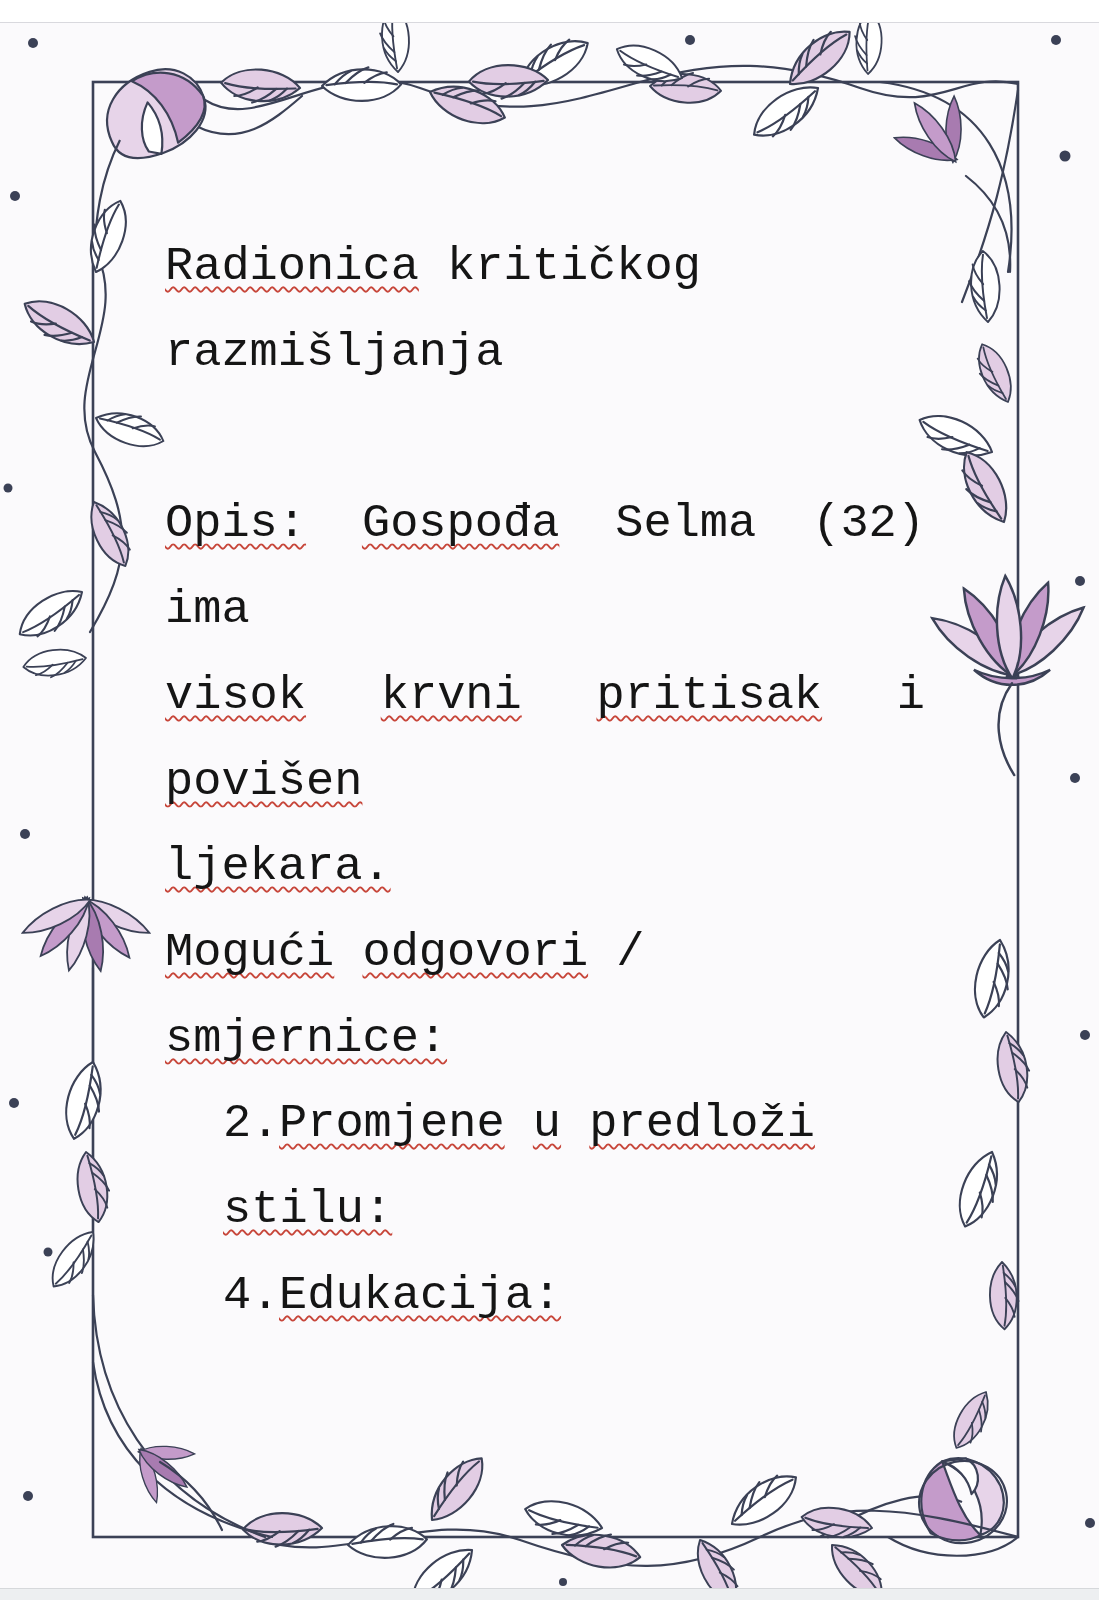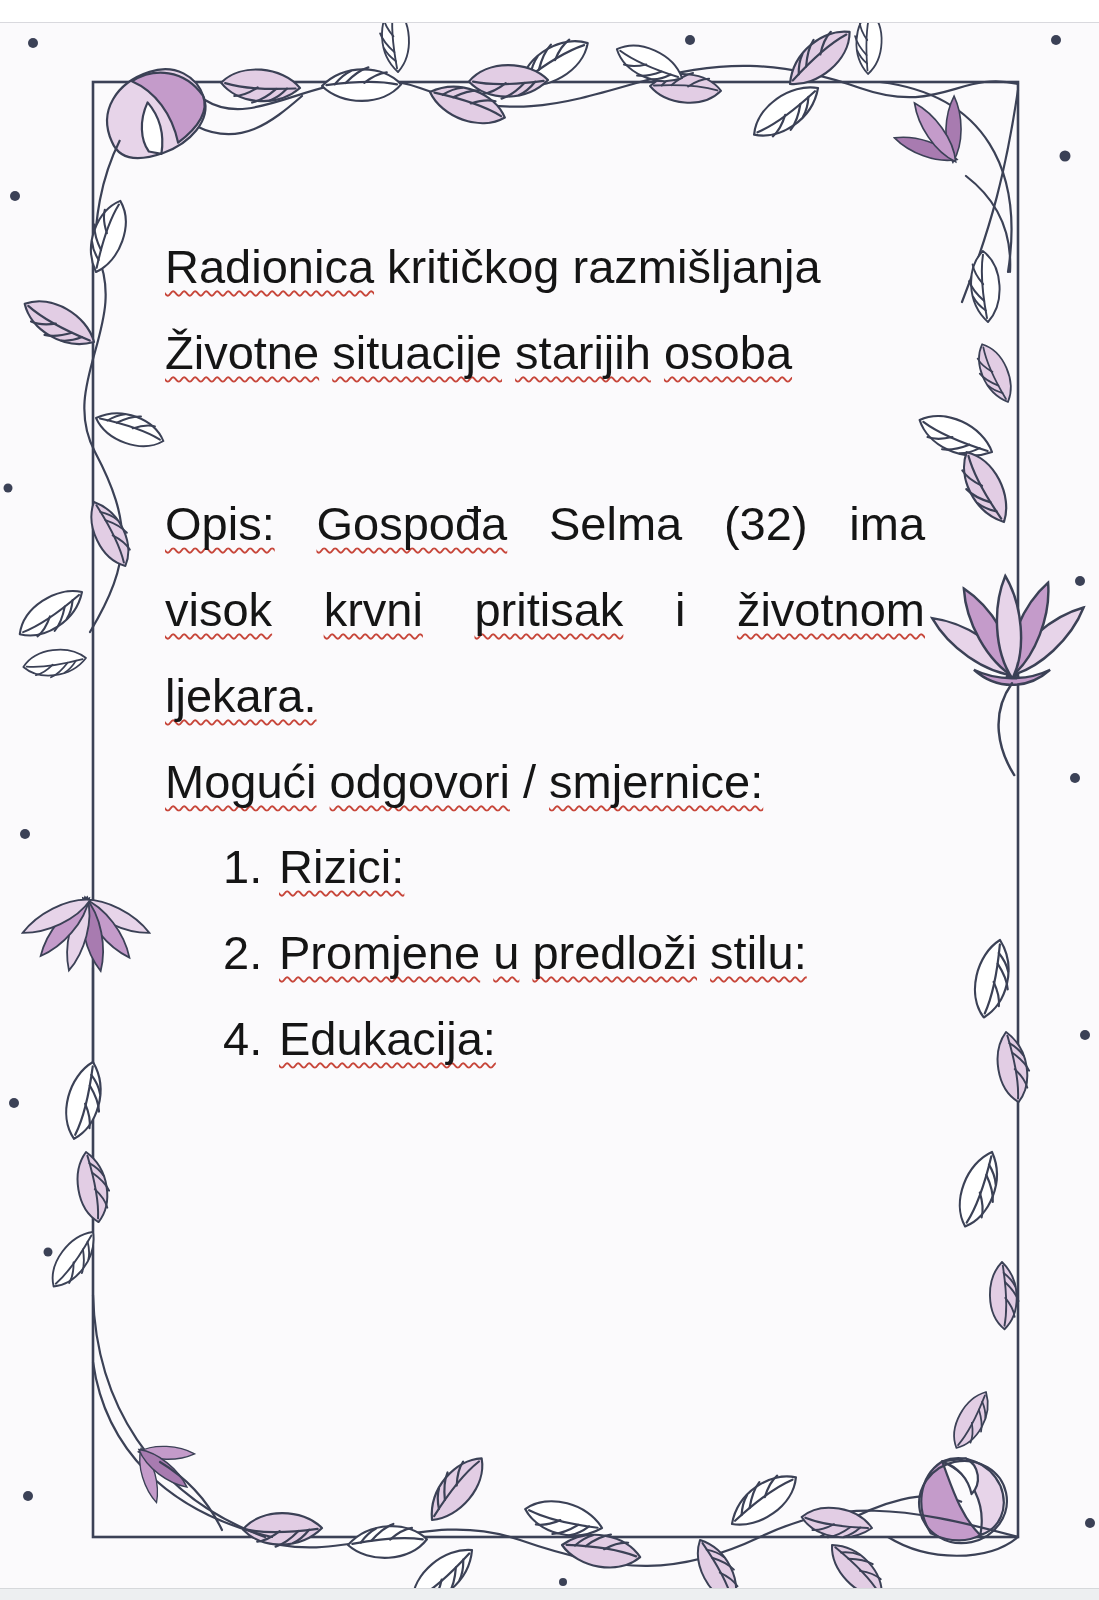--- a/index.html
+++ b/index.html
@@ -1,18 +1,18 @@
 <!DOCTYPE html>
 <html><head>
 <meta charset="utf-8">
 <style>
   html,body{margin:0;padding:0;background:#ffffff;}
   .stage{
     position:relative;width:1099px;height:1600px;overflow:hidden;
-    background:#fbfafc;font-family:Liberation Sans, sans-serif;
+    background:#fbfafc;font-family:Liberation Mono, monospace;
   }
   .strip-top{position:absolute;top:0;left:0;width:100%;height:22px;
     background:#ffffff;border-bottom:1px solid #d9d9de;}
   .strip-bottom{position:absolute;bottom:0;left:0;width:100%;height:11px;
     background:#edeff1;border-top:1px solid #d6d8db;}
   svg.decor{position:absolute;left:0;top:0;pointer-events:none;}
   .content{
     position:absolute;left:165px;top:224px;width:760px;
     font-size:47px;line-height:85.7px;color:#151515;
     font-kerning:normal;
@@ -179,32 +179,30 @@
       <circle cx="14" cy="1103" r="5"></circle>
         <circle cx="48" cy="1252" r="4.5"></circle>
       <circle cx="28" cy="1496" r="5"></circle>
         <circle cx="1090" cy="1523" r="5"></circle>
       <circle cx="563" cy="1582" r="4"></circle>
     </g>
   </svg>
 
   <div class="content">
     <div class="line"><span class="sq">Radionica</span> <span>kritičkog</span> <span>razmišljanja</span></div>
-    <div class="line"><span class="sq">Životne</span> <span class="sq">situacije</span> <span class="sq">starijih</span> <span class="sq">osoba</span></div>
 
     <div class="para">
       <div class="line jline"><span class="sq">Opis:</span> <span class="sq">Gospođa</span> <span>Selma</span> <span>(32)</span> <span>ima</span></div>
-      <div class="line jline"><span class="sq">visok</span> <span class="sq">krvni</span> <span class="sq">pritisak</span> <span>i</span> <span class="sq">životnom</span></div>
+      <div class="line jline"><span class="sq">visok</span> <span class="sq">krvni</span> <span class="sq">pritisak</span> <span>i</span> <span class="sq">povišen</span></div>
       <div class="line"><span class="sq">ljekara.</span></div>
     </div>
 
     <div class="line"><span class="sq">Mogući</span> <span class="sq">odgovori</span> <span>/</span> <span class="sq">smjernice:</span></div>
 
     <div>
-      <div class="line li"><span class="num">1.</span><span><span class="sq">Rizici:</span></span></div>
       <div class="line li"><span class="num">2.</span><span><span class="sq">Promjene</span> <span class="sq">u</span> <span class="sq">predloži</span> <span class="sq">stilu:</span></span></div>
       <div class="line li"><span class="num">4.</span><span><span class="sq">Edukacija:</span></span></div>
     </div>
 
   </div>
 
   <div class="strip-top"></div>
   <div class="strip-bottom"></div>
 </div>
 

